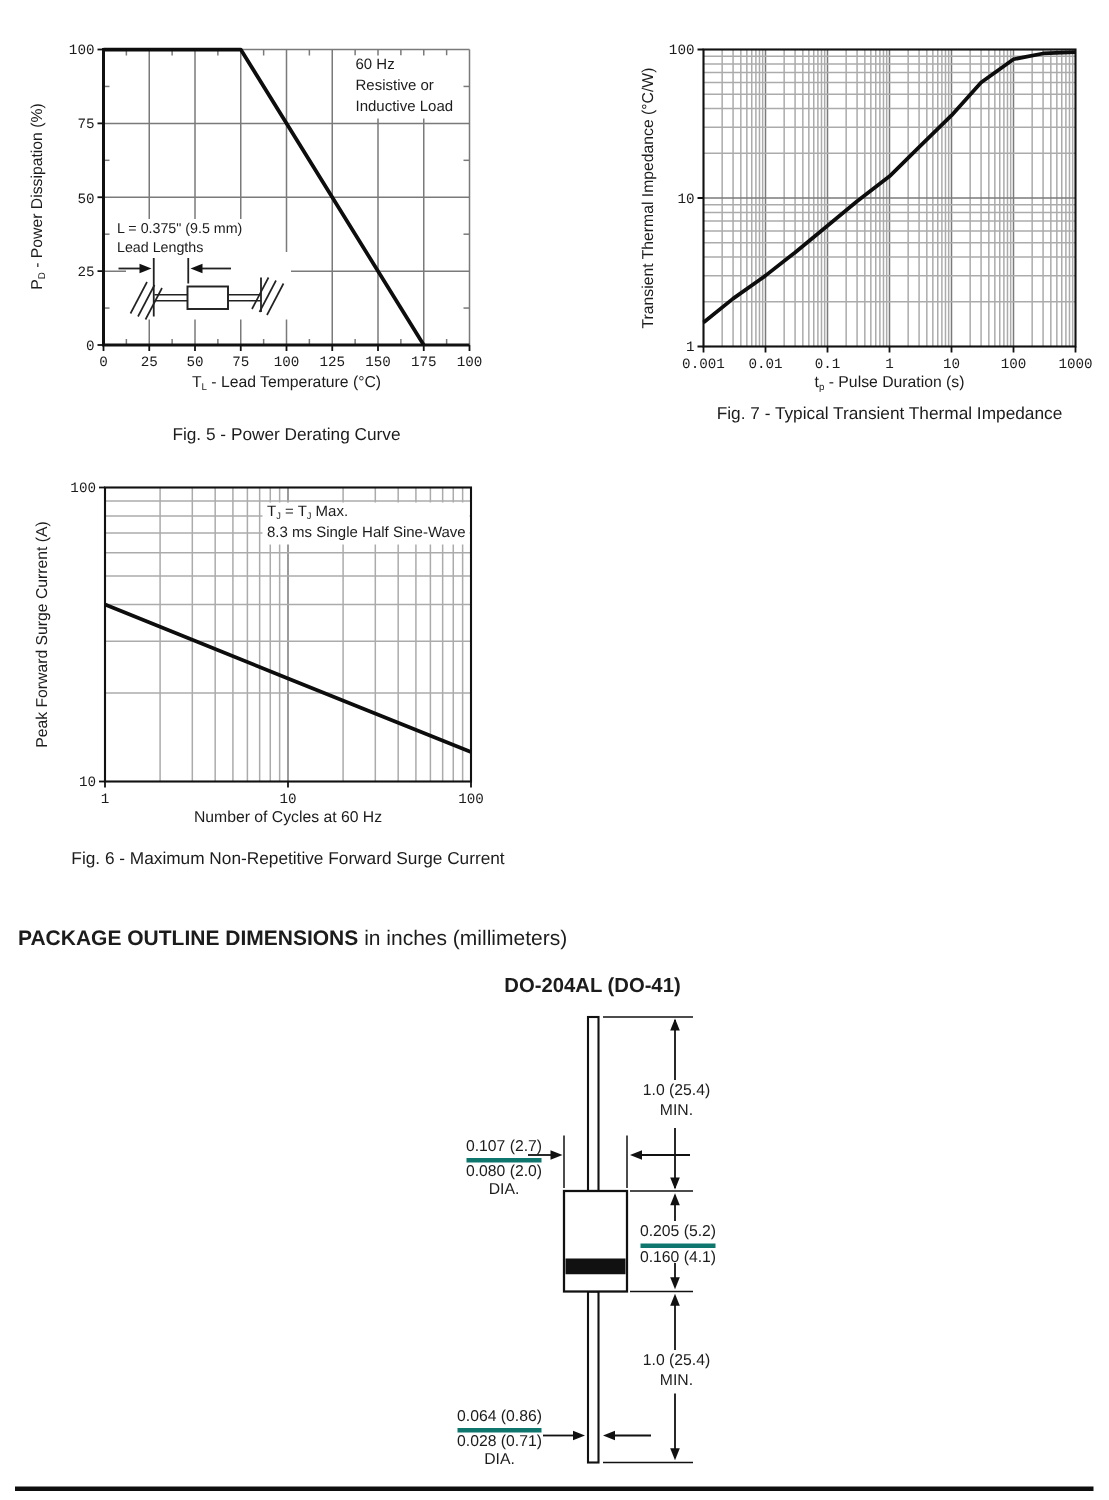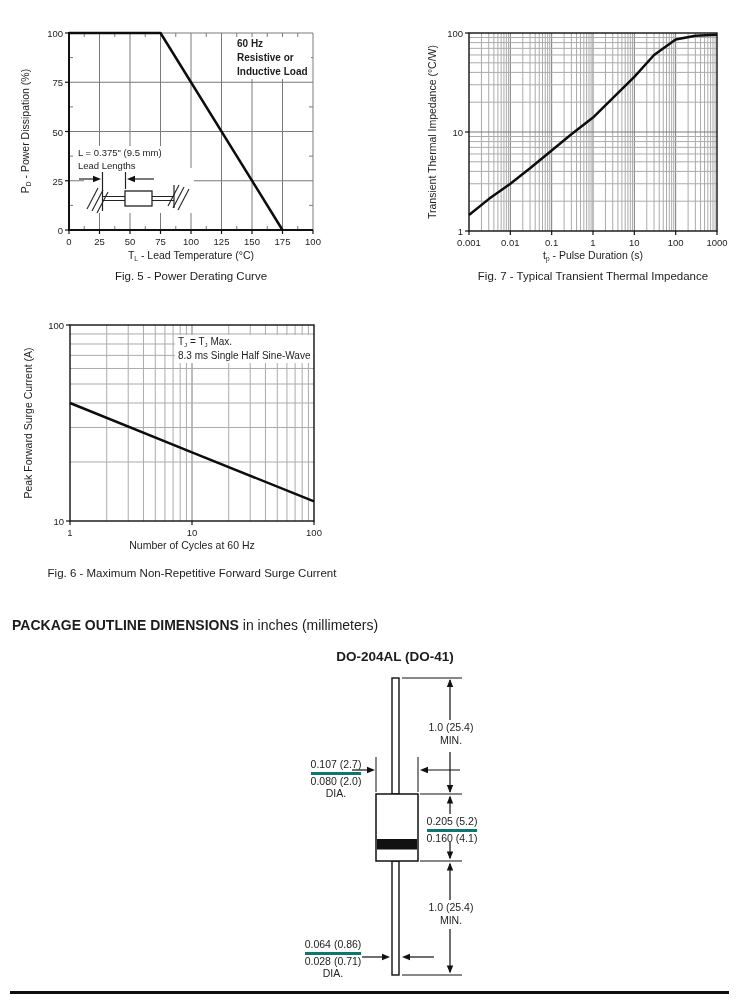--- a/index.html
+++ b/index.html
@@ -1,20 +1,20 @@
 <!DOCTYPE html>
 <html><head>
 <meta charset="utf-8">
 <style>
   html,body{margin:0;padding:0;background:#fff;}
   #page{position:relative;width:739px;height:1000px;background:#fff;overflow:hidden;
         font-family:"Liberation Sans", sans-serif;color:#1c1c1c;}
   .figure{position:absolute;}
   .figure svg{position:absolute;left:0;top:0;}
-  .tick{position:absolute;font-size:9.5px;color:#1c1c1c;line-height:11px;}
+  .tick{position:absolute;font-size:9.5px;color:#1c1c1c;line-height:11px;font-family:Liberation Mono, monospace;}
   .tick.tx{width:40px;text-align:center;}
   .tick.ty{width:40px;text-align:right;}
   .xlab{position:absolute;text-align:center;font-size:10.5px;}
   .ylab{position:absolute;width:210px;height:14px;text-align:center;font-size:10.5px;
         transform:rotate(-90deg);}
   .caption{position:absolute;width:340px;text-align:center;font-size:11.5px;line-height:15px;}
   .anno{position:absolute;font-size:10px;line-height:14px;background:#fff;padding:0 3px;}
   .inset-text{position:absolute;left:76px;top:146px;font-size:9.5px;line-height:13px;
         background:#fff;padding:0 2px;}
   sub{font-size:0.62em;vertical-align:-0.28em;line-height:1;}
@@ -101,30 +101,30 @@
         <line x1="87" y1="209" x2="98" y2="188" stroke="#222" stroke-width="1.1"></line>
         <line x1="92" y1="211" x2="103" y2="190" stroke="#222" stroke-width="1.1"></line>
         <line x1="97" y1="213" x2="108" y2="192" stroke="#222" stroke-width="1.1"></line>
         <line x1="168" y1="206" x2="179" y2="185" stroke="#222" stroke-width="1.1"></line>
         <line x1="173" y1="208" x2="184" y2="187" stroke="#222" stroke-width="1.1"></line>
         <line x1="178" y1="210" x2="189" y2="189" stroke="#222" stroke-width="1.1"></line>
         <polyline points="69,33 160.5,33 282.5,230" fill="none" stroke="#0d0d0d" stroke-width="2.5" stroke-linejoin="round" stroke-linecap="butt"></polyline>
       </svg>
   <div class="ylab" style="left:-79px;top:124px;"><span>P</span><sub>D</sub><span> - Power Dissipation (%)</span></div>
   <div class="xlab" style="left:69px;top:249px;width:244px;"><span>T</span><sub>L</sub><span> - Lead Temperature (°C)</span></div>
-  <div class="anno" style="left:234px;top:37px;font-weight:bold;">
+  <div class="anno" style="left:234px;top:37px;">
         <div><span>60 Hz</span></div>
         <div><span>Resistive or</span></div>
         <div><span>Inductive Load</span></div>
       </div>
   <div class="inset-text">
         <div>L = 0.375" (9.5 mm)</div>
         <div>Lead Lengths</div>
       </div>
-  <div class="caption" style="left:21px;top:269px;">
+  <div class="caption" style="left:21px;top:283px;">
         <div>Fig. 5 - Power Derating Curve</div>
       </div>
 <div class="tick tx" style="left: 49px; top: 236px;">0</div>
       <div class="tick tx" style="left: 79.5px; top: 236px;">25</div>
       <div class="tick tx" style="left: 110px; top: 236px;">50</div>
       <div class="tick tx" style="left: 140.5px; top: 236px;">75</div>
       <div class="tick tx" style="left: 171px; top: 236px;">100</div>
       <div class="tick tx" style="left: 201.5px; top: 236px;">125</div>
       <div class="tick tx" style="left: 232px; top: 236px;">150</div>
       <div class="tick tx" style="left: 262.5px; top: 236px;">175</div>

